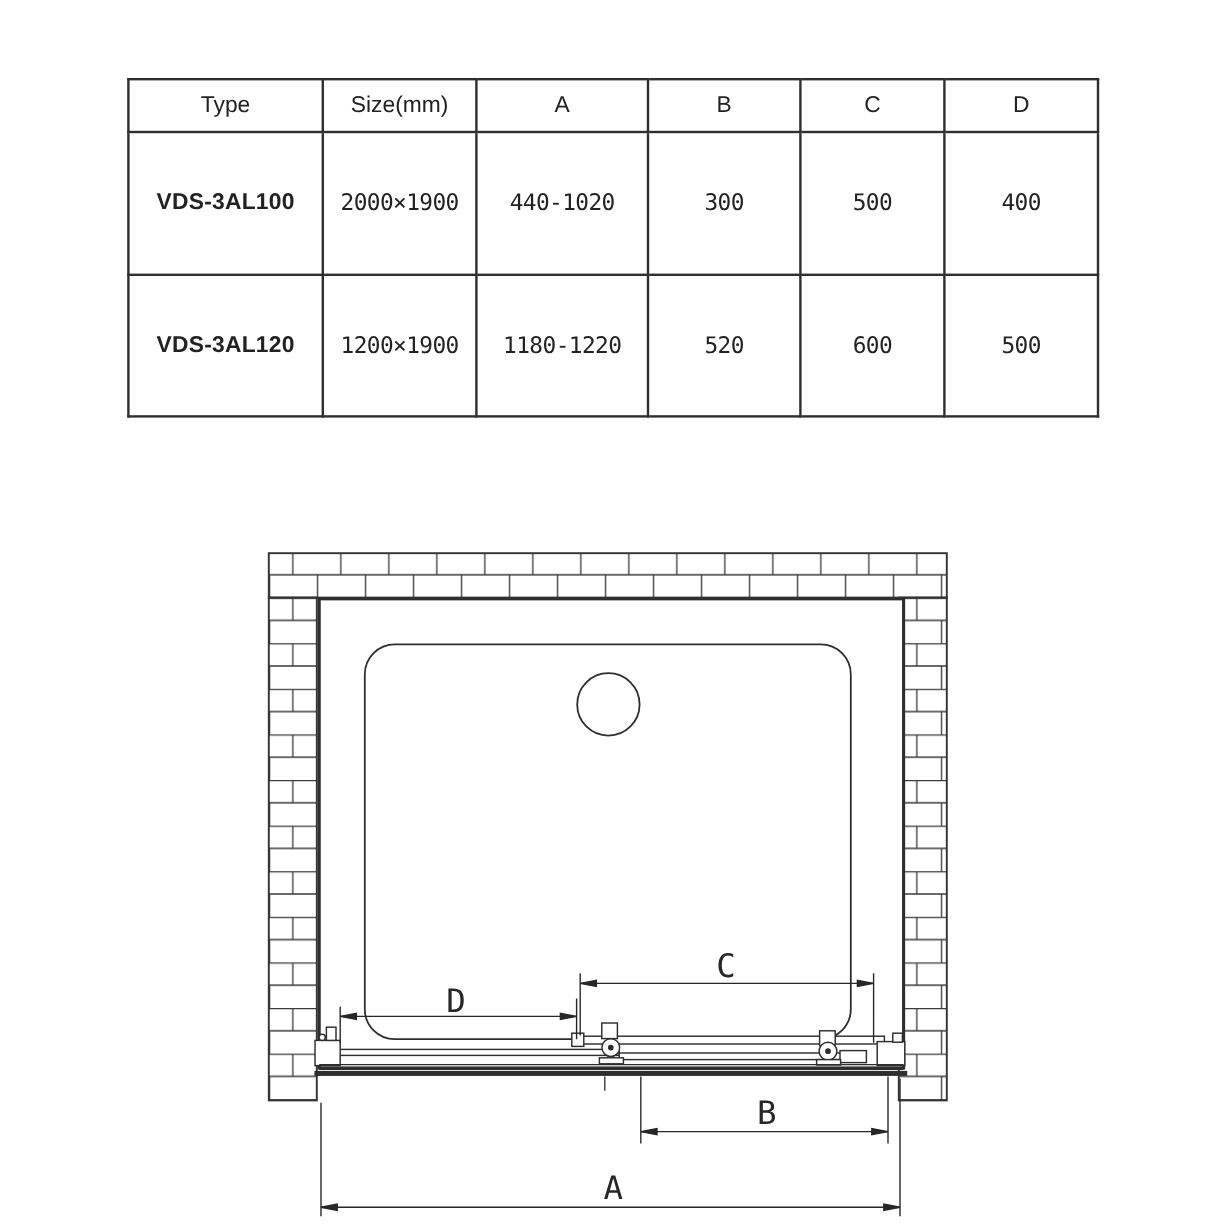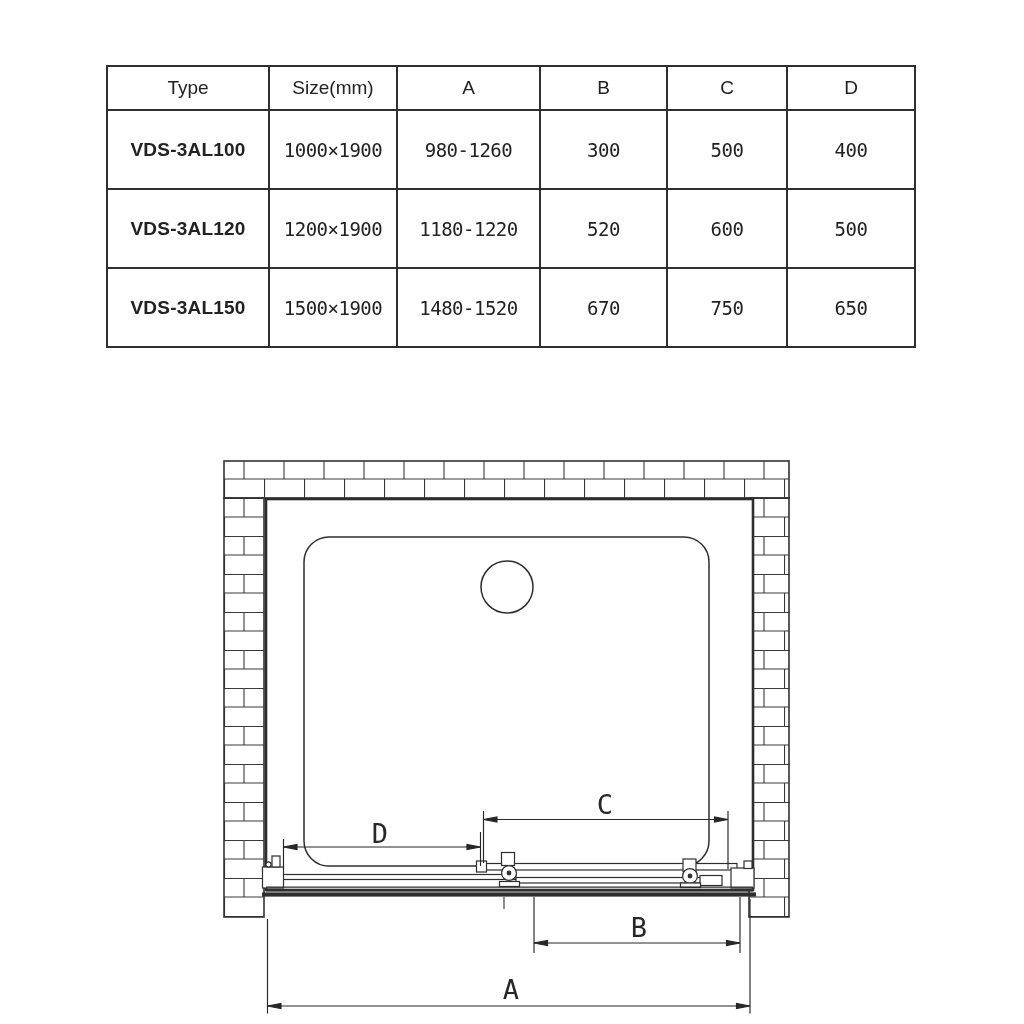--- a/index.html
+++ b/index.html
@@ -59,41 +59,33 @@
           <th class="h">Size(mm)</th>
           <th class="h">A</th>
           <th class="h">B</th>
           <th class="h">C</th>
           <th class="h">D</th>
         </tr>
       </thead>
       <tbody>
         <tr>
           <td class="type">VDS-3AL100</td>
-          <td class="num">1000×1900</td>
-          <td class="num">980-1260</td>
+          <td class="num">2000×1900</td>
+          <td class="num">440-1020</td>
           <td class="num">300</td>
           <td class="num">500</td>
           <td class="num">400</td>
         </tr>
         <tr>
           <td class="type">VDS-3AL120</td>
           <td class="num">1200×1900</td>
           <td class="num">1180-1220</td>
           <td class="num">520</td>
           <td class="num">600</td>
           <td class="num">500</td>
-        </tr>
-        <tr>
-          <td class="type">VDS-3AL150</td>
-          <td class="num">1500×1900</td>
-          <td class="num">1480-1520</td>
-          <td class="num">670</td>
-          <td class="num">750</td>
-          <td class="num">650</td>
         </tr>
       </tbody>
     </table>
   </div>
 
   <svg class="drawing" viewBox="0 0 1024 1024">
     <defs>
       <pattern id="brickpat" x="224" y="460" width="40" height="38" patternUnits="userSpaceOnUse">
         <g stroke="#3a3a3a" stroke-width="1.1" fill="none">
           <path d="M0 0.55 H40 M0 19 H40"></path>

